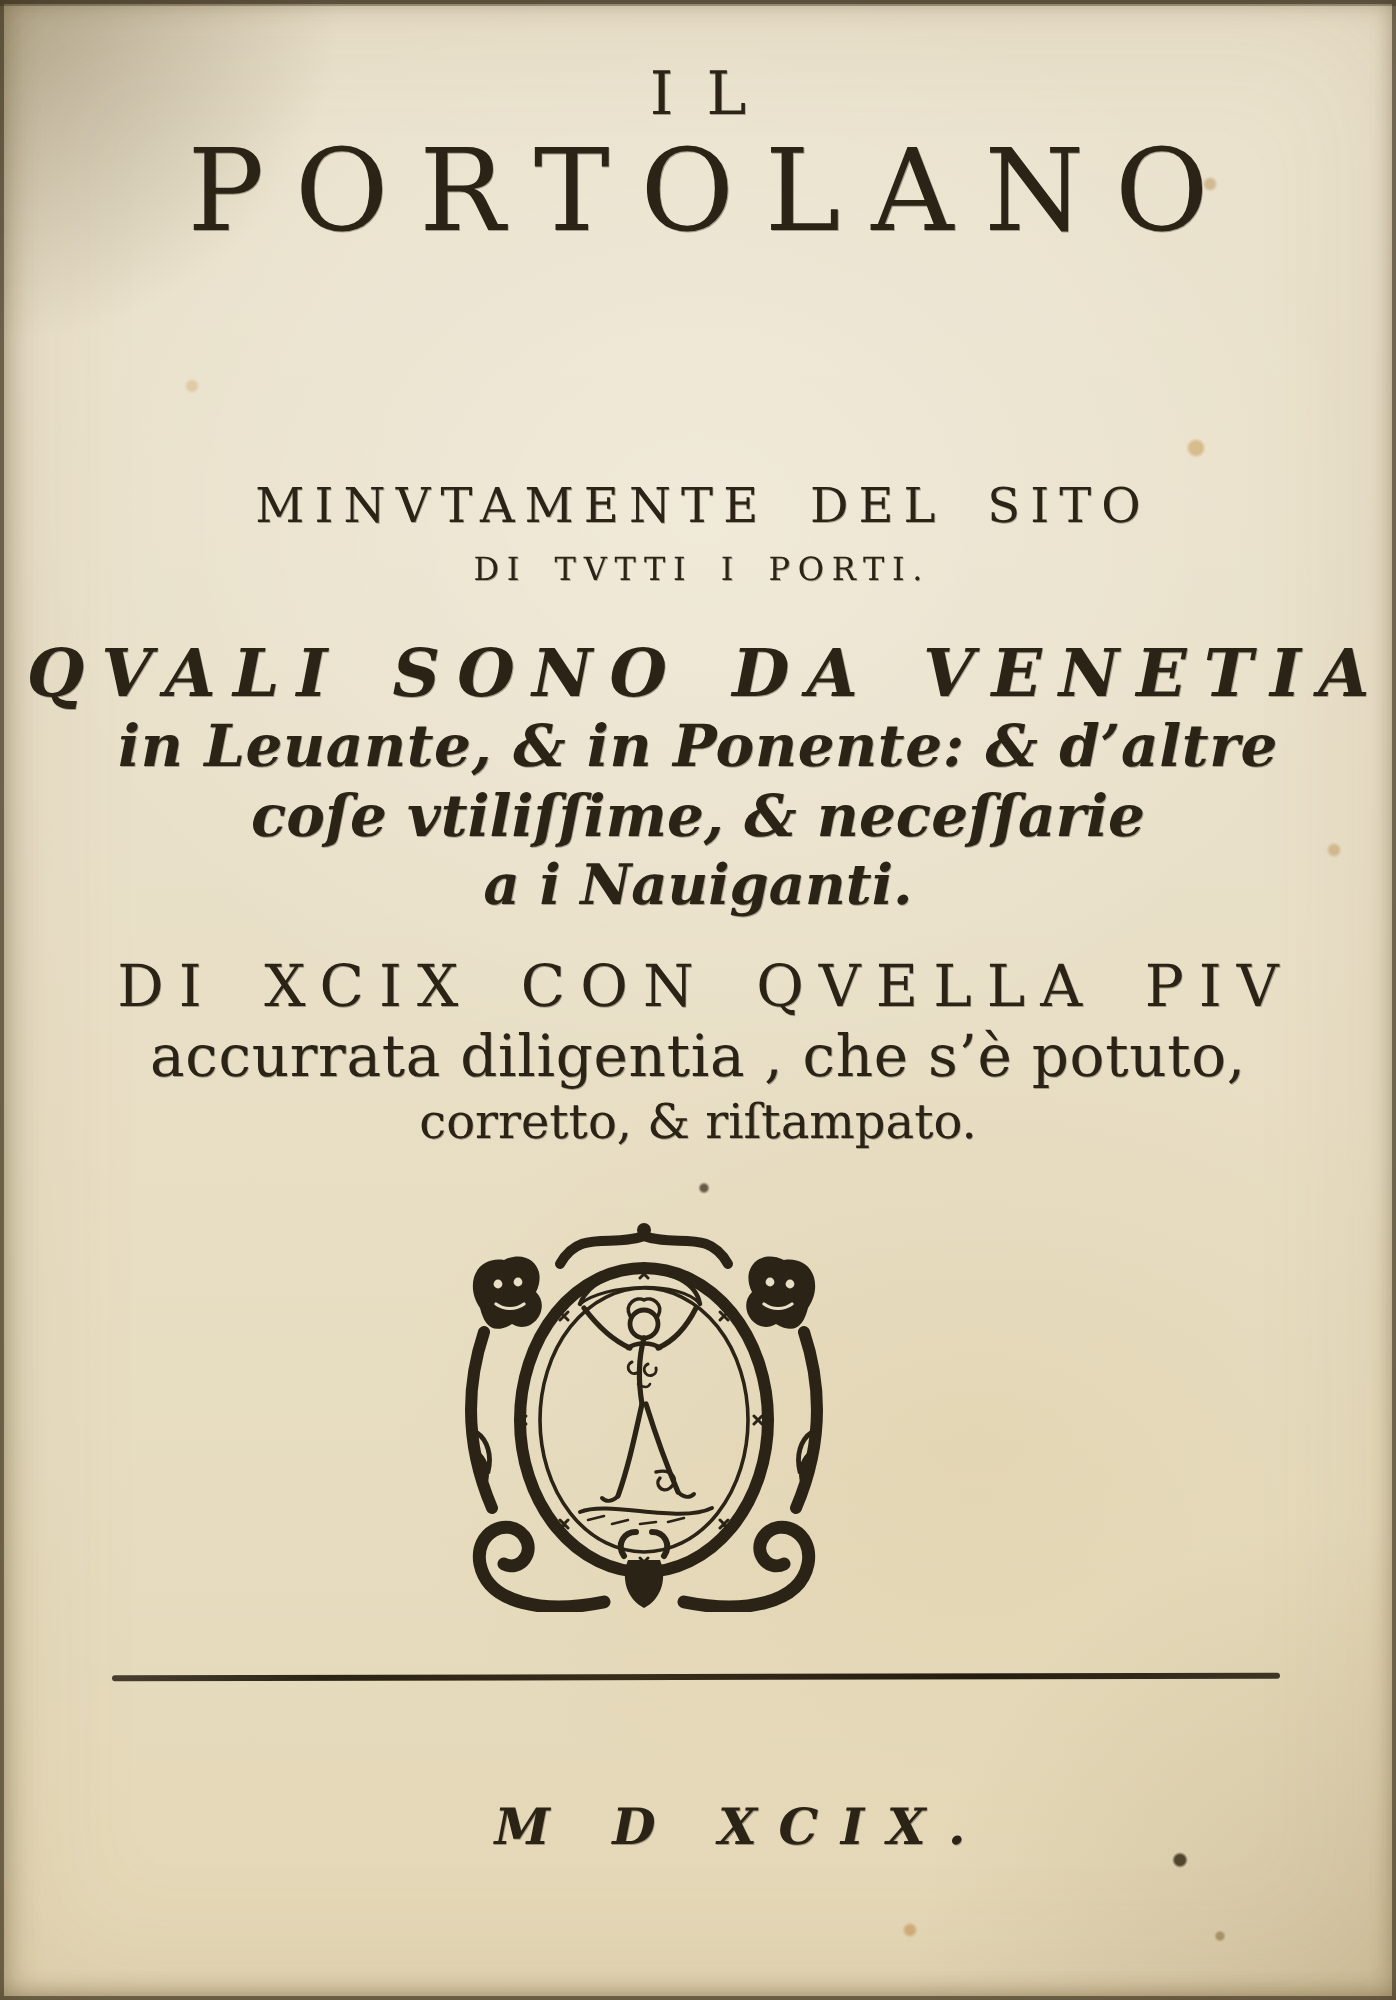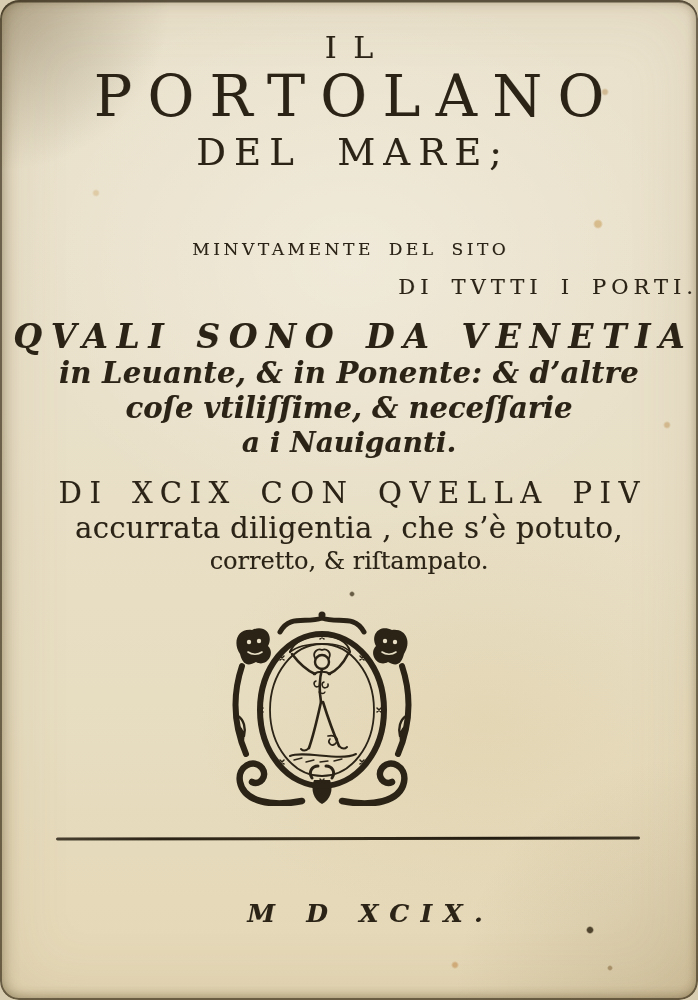--- a/index.html
+++ b/index.html
@@ -16,21 +16,20 @@
       radial-gradient(ellipse 70% 40% at 50% 26%, rgba(255,255,252,0.30), rgba(255,255,252,0) 70%),
       radial-gradient(ellipse 60% 30% at 70% 72%, rgba(210,185,130,0.18), rgba(210,185,130,0) 70%),
       linear-gradient(180deg,#eae2cd 0%,#e9e0c9 40%,#e7ddc1 70%,#e4d7b6 100%);
     box-shadow:
       inset 0 0 0 2px rgba(46,37,20,0.55),
       inset 0 3px 0 rgba(46,37,20,0.35),
       inset 6px 0 14px rgba(100,82,46,0.30),
       inset -4px 0 10px rgba(100,82,46,0.18),
       inset 0 -4px 10px rgba(100,82,46,0.25),
       inset 0 0 70px rgba(140,115,65,0.16);
-    border-radius: 19px;
   }
   .speckle{
     position:absolute;inset:0;pointer-events:none;
     background:
       radial-gradient(circle at 605px 92px,  rgba(170,125,60,0.40) 0 2px, rgba(170,125,60,0) 4px),
       radial-gradient(circle at 598px 224px, rgba(190,140,60,0.45) 0 3px, rgba(190,140,60,0) 5px),
       radial-gradient(circle at 667px 425px, rgba(180,130,60,0.40) 0 2px, rgba(180,130,60,0) 4px),
       radial-gradient(circle at 352px 594px, rgba(60,48,26,0.75)  0 1.5px, rgba(60,48,26,0) 3px),
       radial-gradient(circle at 590px 930px, rgba(55,44,24,0.85)  0 2.5px, rgba(55,44,24,0) 4px),
       radial-gradient(circle at 610px 968px, rgba(120,90,45,0.50) 0 1.5px, rgba(120,90,45,0) 3px),
@@ -43,22 +42,22 @@
     text-shadow:0.4px 0.4px 0 rgba(43,35,22,0.35);
   }
   .caps{font-variant:normal;}
   .ital{font-style:italic;font-weight:bold;}
 
   .l-il        {top:33px;  font-size:30px; letter-spacing:.55em; text-indent:.55em;}
   .l-portolano {top:68px;  font-size:57px; letter-spacing:.27em; text-indent:.27em;}
   .l-delmare   {top:134px; font-size:37px; letter-spacing:.22em; word-spacing:.42em; text-indent:.22em;}
 
   .l-nel       {top:203px; font-size:27px; letter-spacing:.31em; word-spacing:.30em; text-indent:.31em;}
-  .l-minv      {top:241px; font-size:17px; letter-spacing:.21em; word-spacing:.34em; text-indent:.21em;}
-  .l-porti     {top:277px; font-size:21px; letter-spacing:.24em; word-spacing:.30em; text-indent:.24em;text-align:right;}
+  .l-minv      {top:241px; font-size:24px; letter-spacing:.21em; word-spacing:.34em; text-indent:.21em;}
+  .l-porti     {top:277px; font-size:16px; letter-spacing:.24em; word-spacing:.30em; text-indent:.24em;}
 
   .l-quali     {top:320px; font-size:33px; letter-spacing:.26em; word-spacing:.12em; text-indent:.26em;}
   .l-lev       {top:359px; font-size:29px; letter-spacing:.01em;}
   .l-cose      {top:394px; font-size:29px;}
   .l-nav       {top:429px; font-size:28px;}
 
   .l-dinuovo   {top:479px; font-size:29px; letter-spacing:.26em; word-spacing:.24em; text-indent:.26em;}
   .l-acc       {top:514px; font-size:29px; letter-spacing:.012em;}
   .l-corr      {top:549px; font-size:24px;}
 
@@ -79,21 +78,20 @@
 </style>
 </head>
 <body>
 
 <div class="page">
 
   <div class="speckle"></div>
 
   <div class="line caps l-il">IL</div>
   <div class="line caps l-portolano">PORTOLANO</div>
-  <div class="line caps l-delmare">DEL MARE;</div>
 
   <div class="line caps l-minv">MINVTAMENTE DEL SITO</div>
   <div class="line caps l-porti">DI TVTTI I PORTI.</div>
 
   <div class="line ital caps l-quali">QVALI SONO DA VENETIA</div>
   <div class="line ital l-lev">in Leuante, &amp; in Ponente: &amp; d’altre</div>
   <div class="line ital l-cose">coſe vtiliſſime, &amp; neceſſarie</div>
   <div class="line ital l-nav">a i Nauiganti.</div>
 
   <div class="line caps l-dinuovo">DI XCIX CON QVELLA PIV</div>

